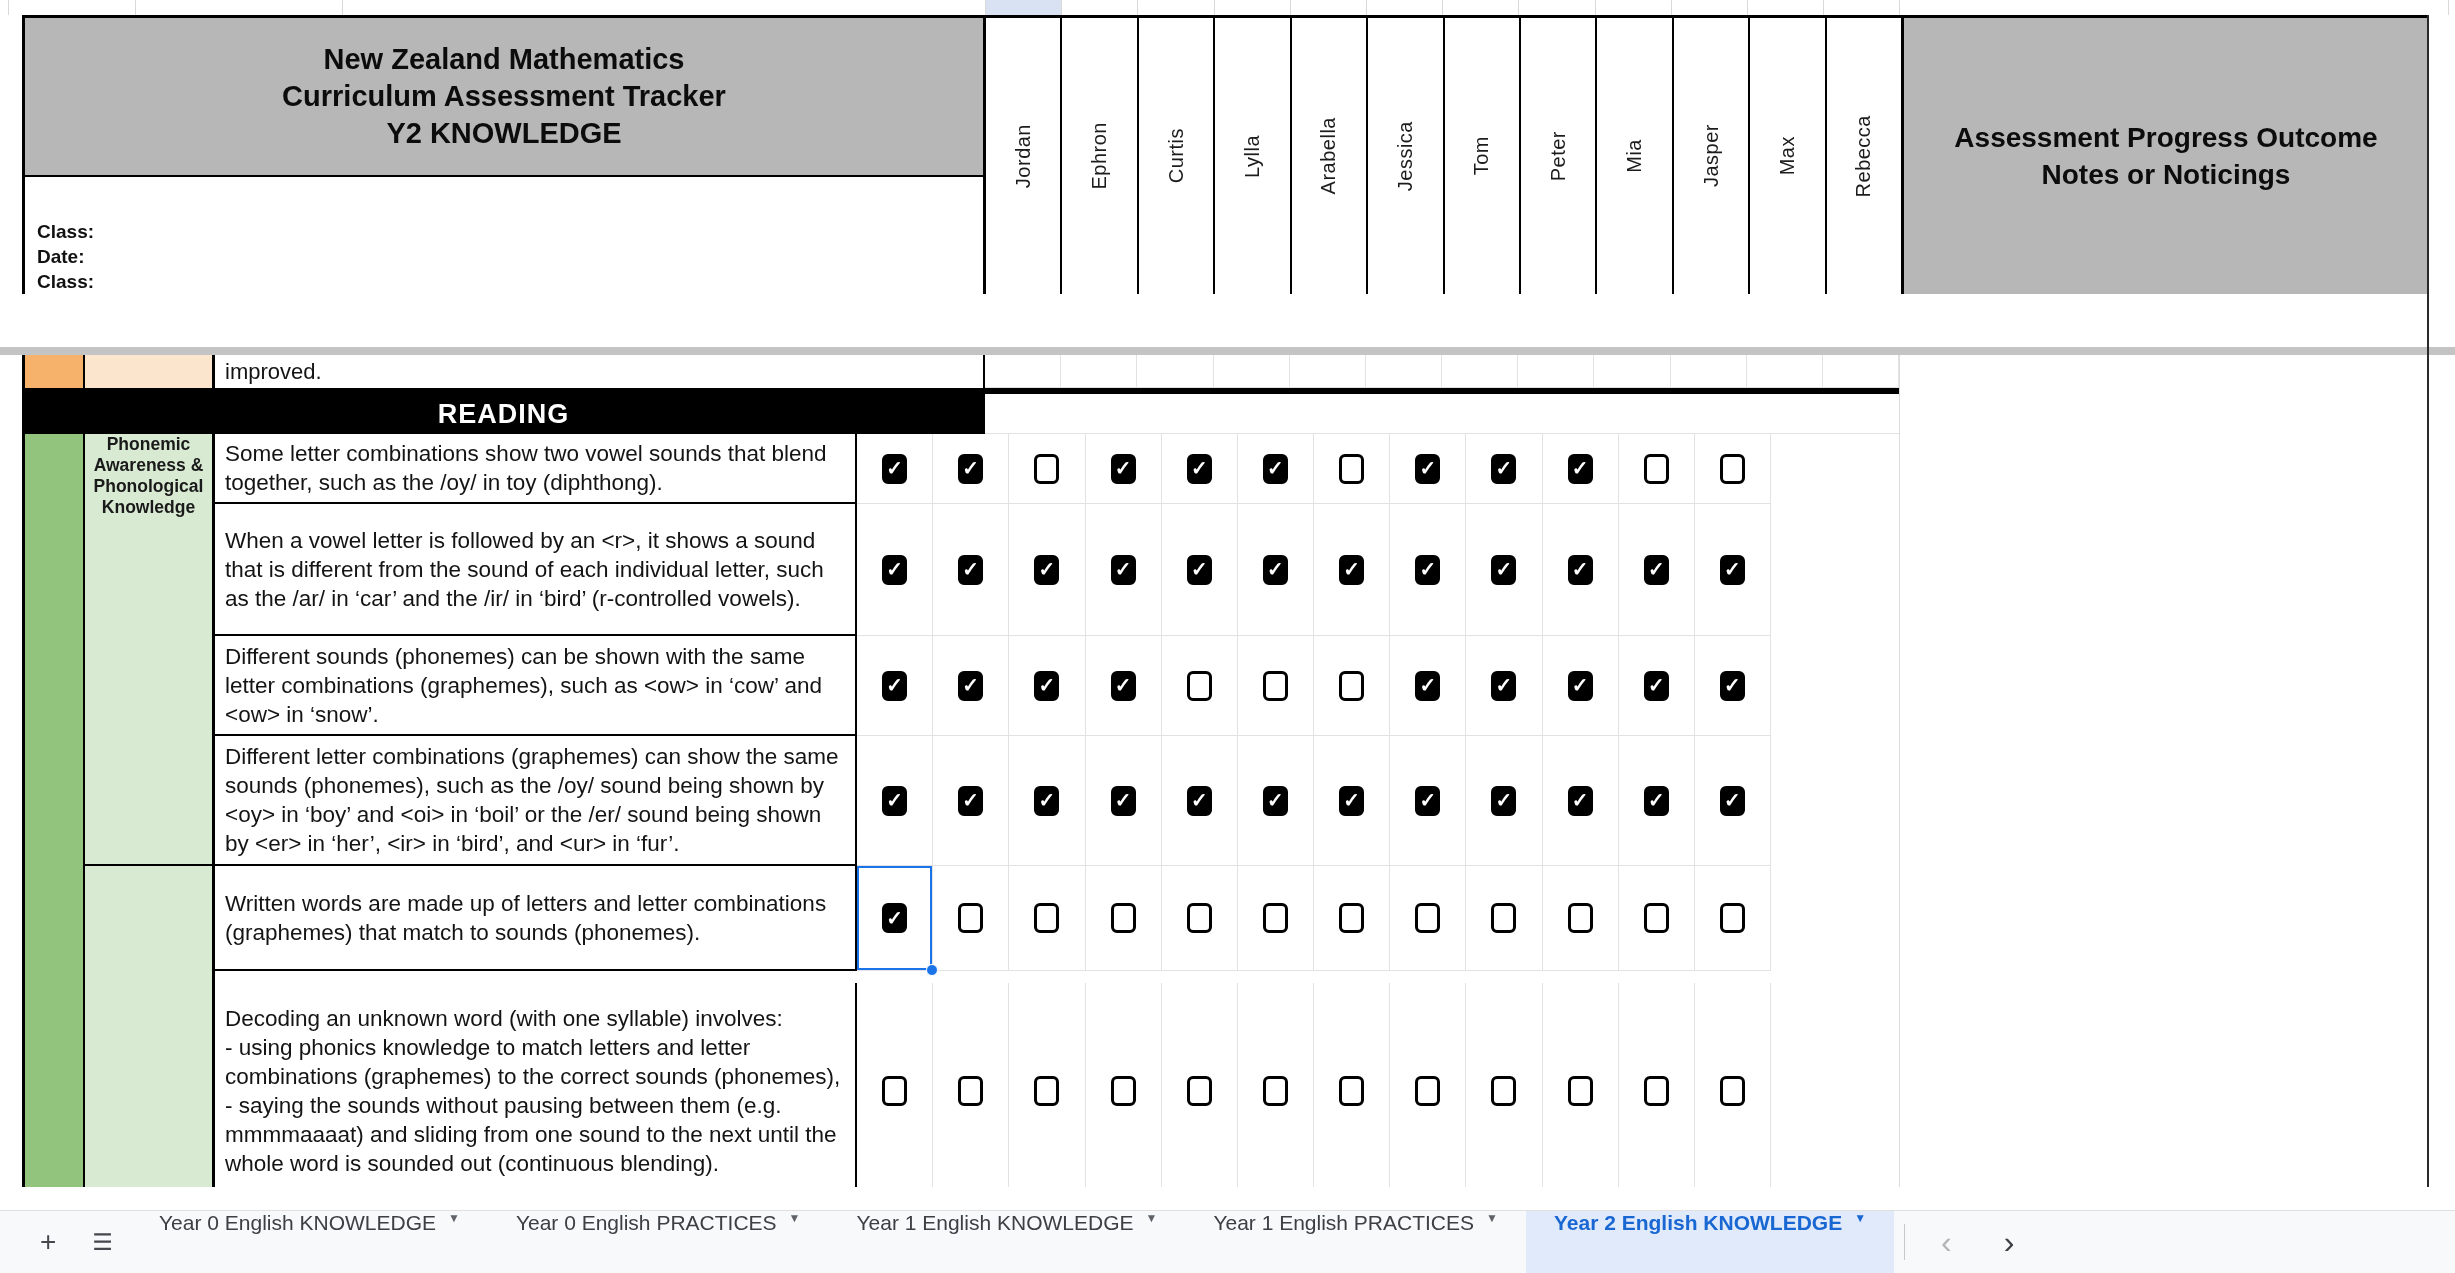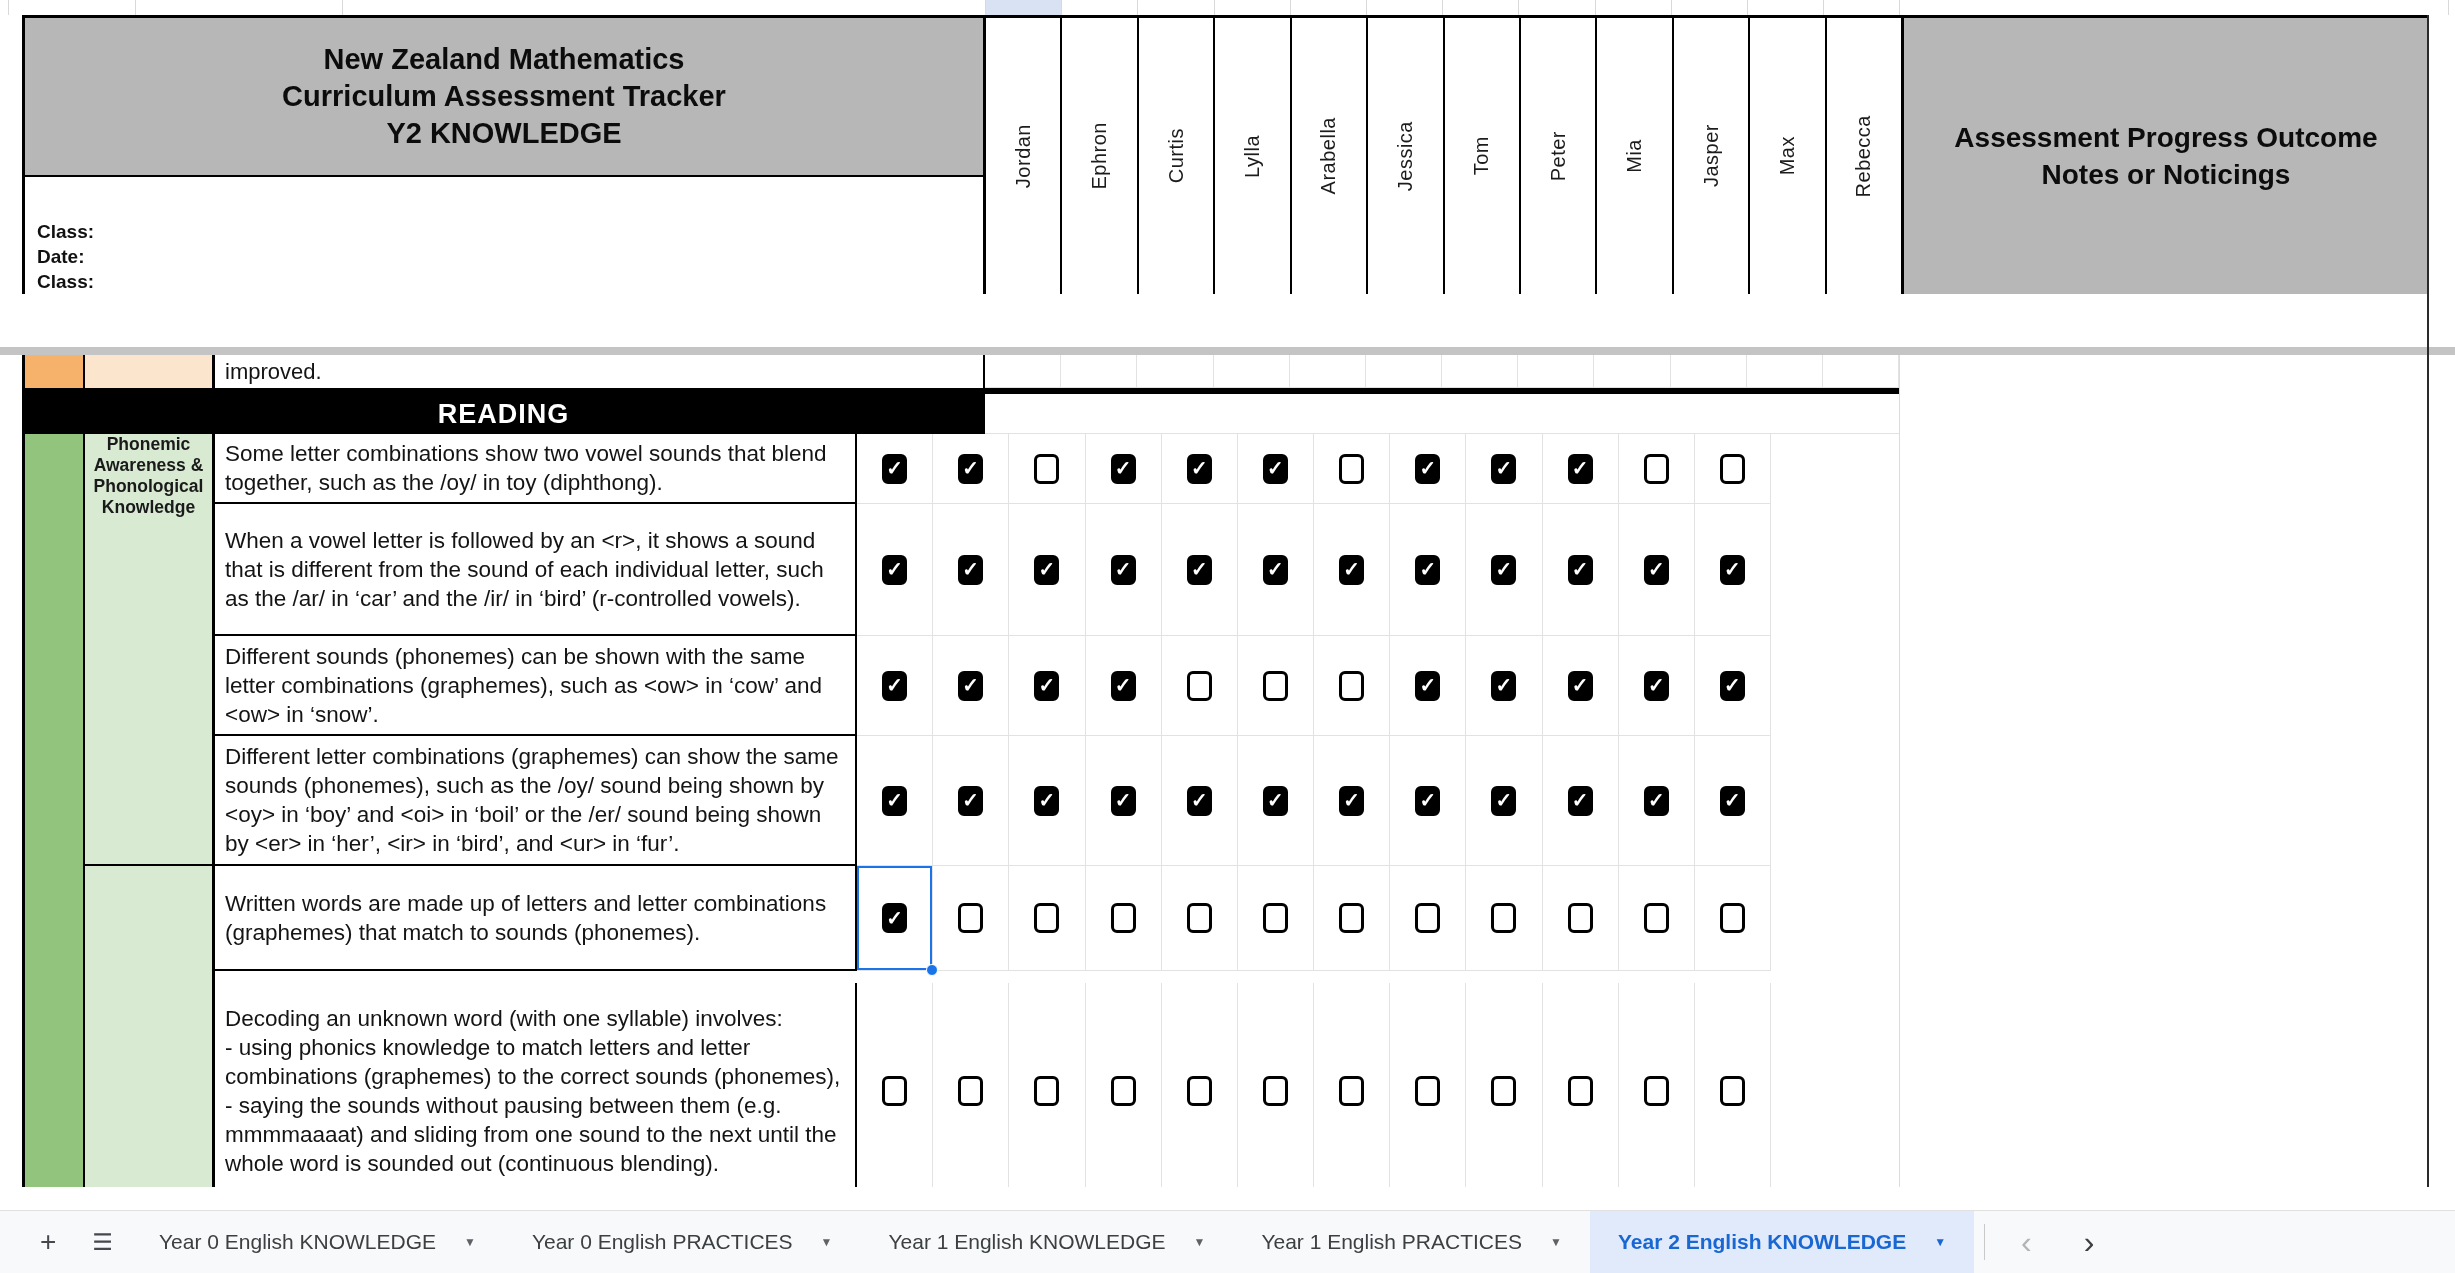--- a/index.html
+++ b/index.html
@@ -74,21 +74,21 @@
   .notes-leftline{position:absolute;left:1899px;top:355px;width:1px;height:832px;background:#dcdcdc;}
   .right-border{position:absolute;left:2427px;top:15px;width:2px;height:1172px;background:#2a2a2a;}
   .ts-rightline{position:absolute;left:2448px;top:0;width:1px;height:15px;background:#d9d9d9;}
 
   
   .gap-strip{position:absolute;left:0;top:1187px;width:2455px;height:23px;background:#fff;}
   .tabbar{position:absolute;left:0;top:1210px;width:2455px;height:63px;background:#f8f9fa;
           border-top:1px solid #e0e0e0;display:flex;align-items:center;padding-left:22px;}
   .tb-icon{font-size:28px;color:#45494d;padding:0 18px;cursor:pointer;}
   .tb-icon.menu{font-size:23px;}
-  .tab{display:flex;align-items:center;gap:28px;padding:0 28px;height:100%;font-size:21px;
+  .tab{display:flex;align-items:flex-start;gap:12px;padding:0 28px;height:100%;font-size:21px;
        color:#3c4043;font-weight:500;cursor:pointer;white-space:nowrap;}
   .tab:first-of-type{margin-left:40px;}
   .tab .arr{font-size:12px;color:#5f6368;}
   .tab.active{background:#e1eafb;color:#1967d2;font-weight:bold;}
   .tab.active .arr{color:#1967d2;}
   .nav-sep{width:1px;height:36px;background:#c9c9c9;margin:0 10px;}
   .nav{font-size:32px;padding:0 26px;font-weight:400;}
   .nav.prev{color:#b4b4b4;}
   .nav.next{color:#3c4043;cursor:pointer;}
 </style>

